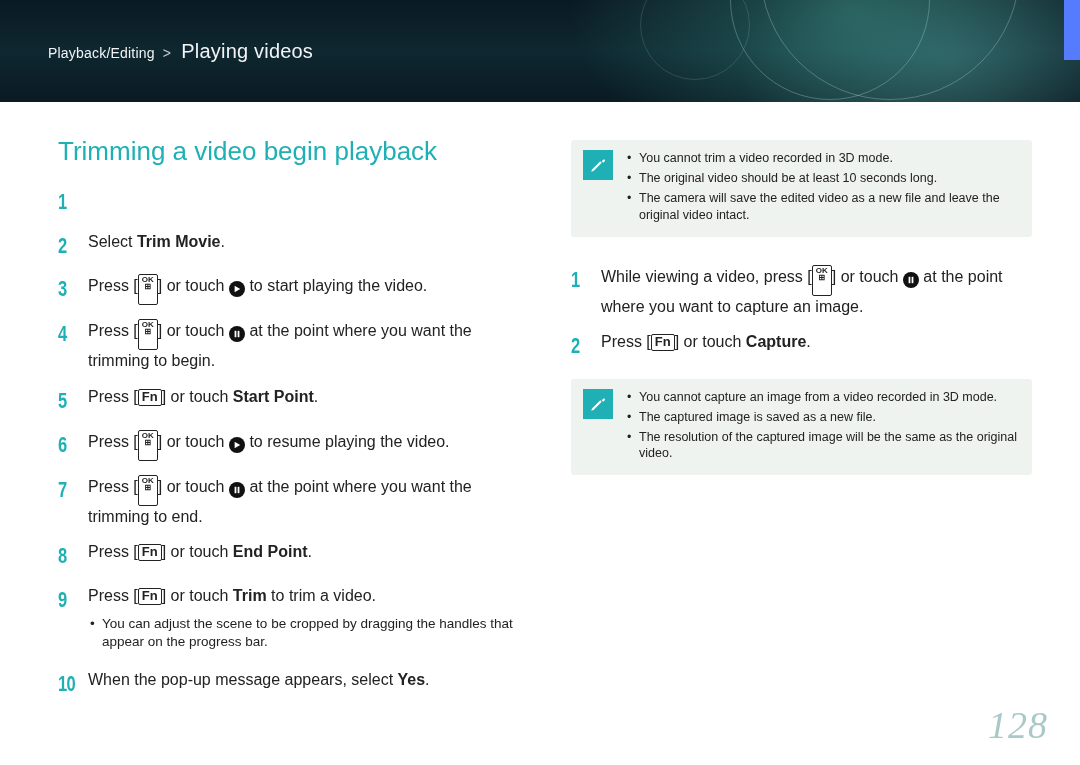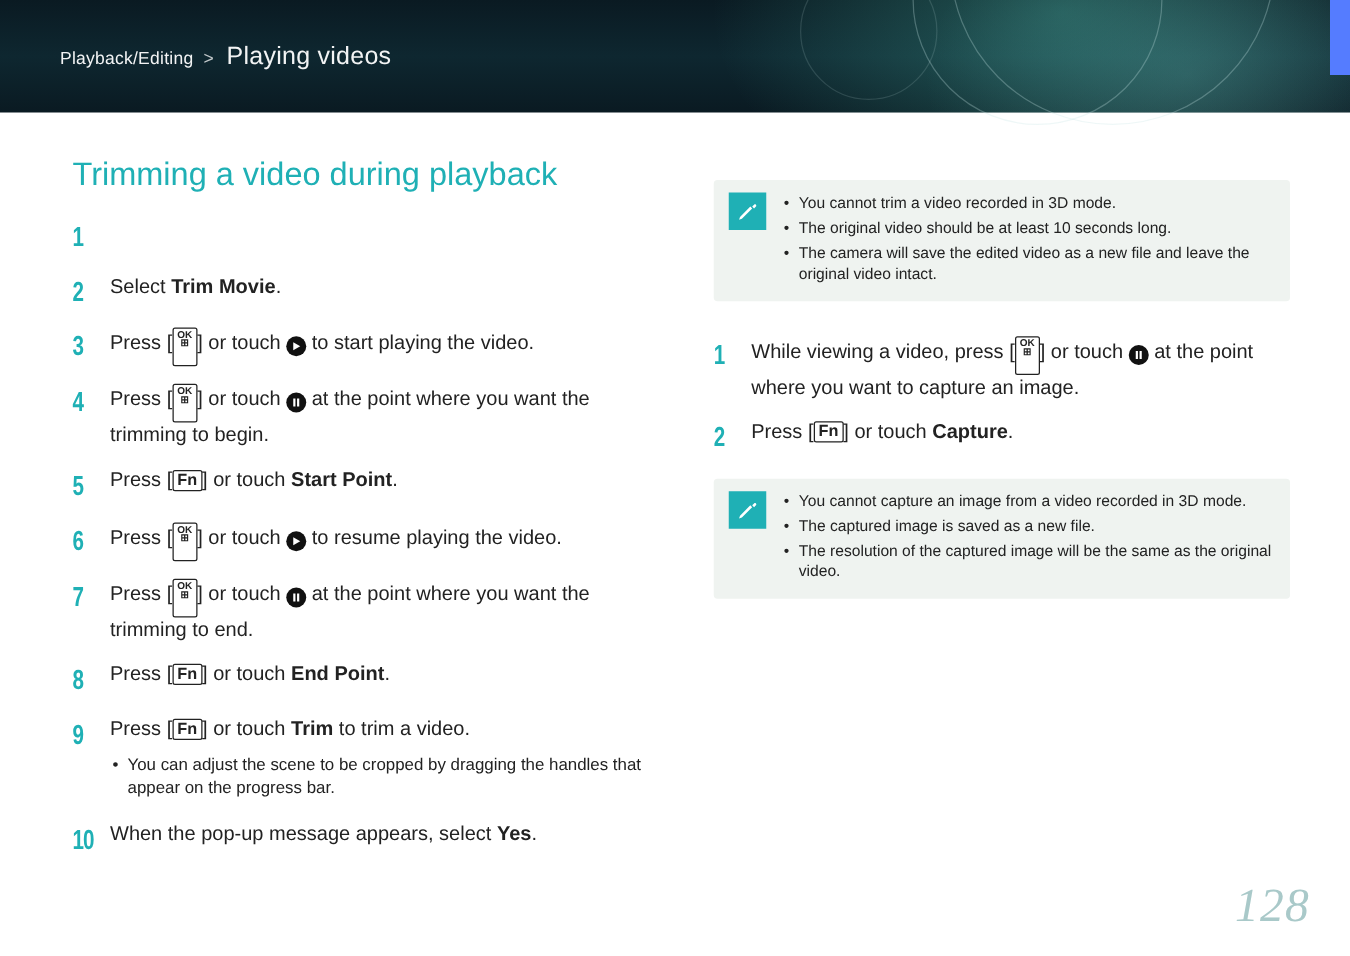--- a/index.html
+++ b/index.html
@@ -6,21 +6,21 @@
   body {
     width: 1080px;
     height: 765px;
     font-family: -apple-system, "Segoe UI", Arial, sans-serif;
     background: #fff;
     color: #222;
     position: relative;
     overflow: hidden;
   }
   .header-band {
-    height: 90px;
+    height: 102px;
     background: radial-gradient(ellipse 400px 250px at 850px 10px, rgba(80,200,180,0.35), rgba(10,30,40,0) 70%),
                 radial-gradient(ellipse 300px 200px at 950px 60px, rgba(120,200,200,0.25), rgba(10,30,40,0) 70%),
                 linear-gradient(to bottom, #0a1a22 0%, #0e2730 50%, #0a1a22 100%);
     position: relative;
     display: flex;
     align-items: center;
     padding-left: 48px;
     color: #fff;
   }
   .header-ring {
@@ -126,21 +126,21 @@
     vertical-align: -2px;
     align-items: center;
     justify-content: center;
   }
   .icon-circ svg { display: block; }
   .note-box {
     background: #eff3f0;
     border-radius: 3px;
     padding: 10px 14px 10px 56px;
     position: relative;
-    margin-top: 20px;
+    margin-top: 4px;
     margin-bottom: 28px;
   }
   .note-box .pen {
     position: absolute;
     left: 12px; top: 10px;
     width: 30px; height: 30px;
     background: #1fb0b5;
     display: flex;
     align-items: center;
     justify-content: center;
@@ -180,21 +180,21 @@
   <div class="breadcrumb">
     <span>Playback/Editing</span>
     <span class="chev">&gt;</span>
     <span class="section">Playing videos</span>
   </div>
   <div class="side-tab"></div>
 </div>
 
 <div class="page">
   <div class="col">
-    <h2 class="topic">Trimming a video during playback</h2>
+    <h2 class="topic">Trimming a video begin playback</h2>
     <ol class="steps" id="left-steps">
         <li>
           <span class="step-num">1</span>
         </li>
         <li>
           <span class="step-num">2</span>
           <span class="step-body">Select <b>Trim Movie</b>.</span>
         </li>
         <li>
           <span class="step-num">3</span>

